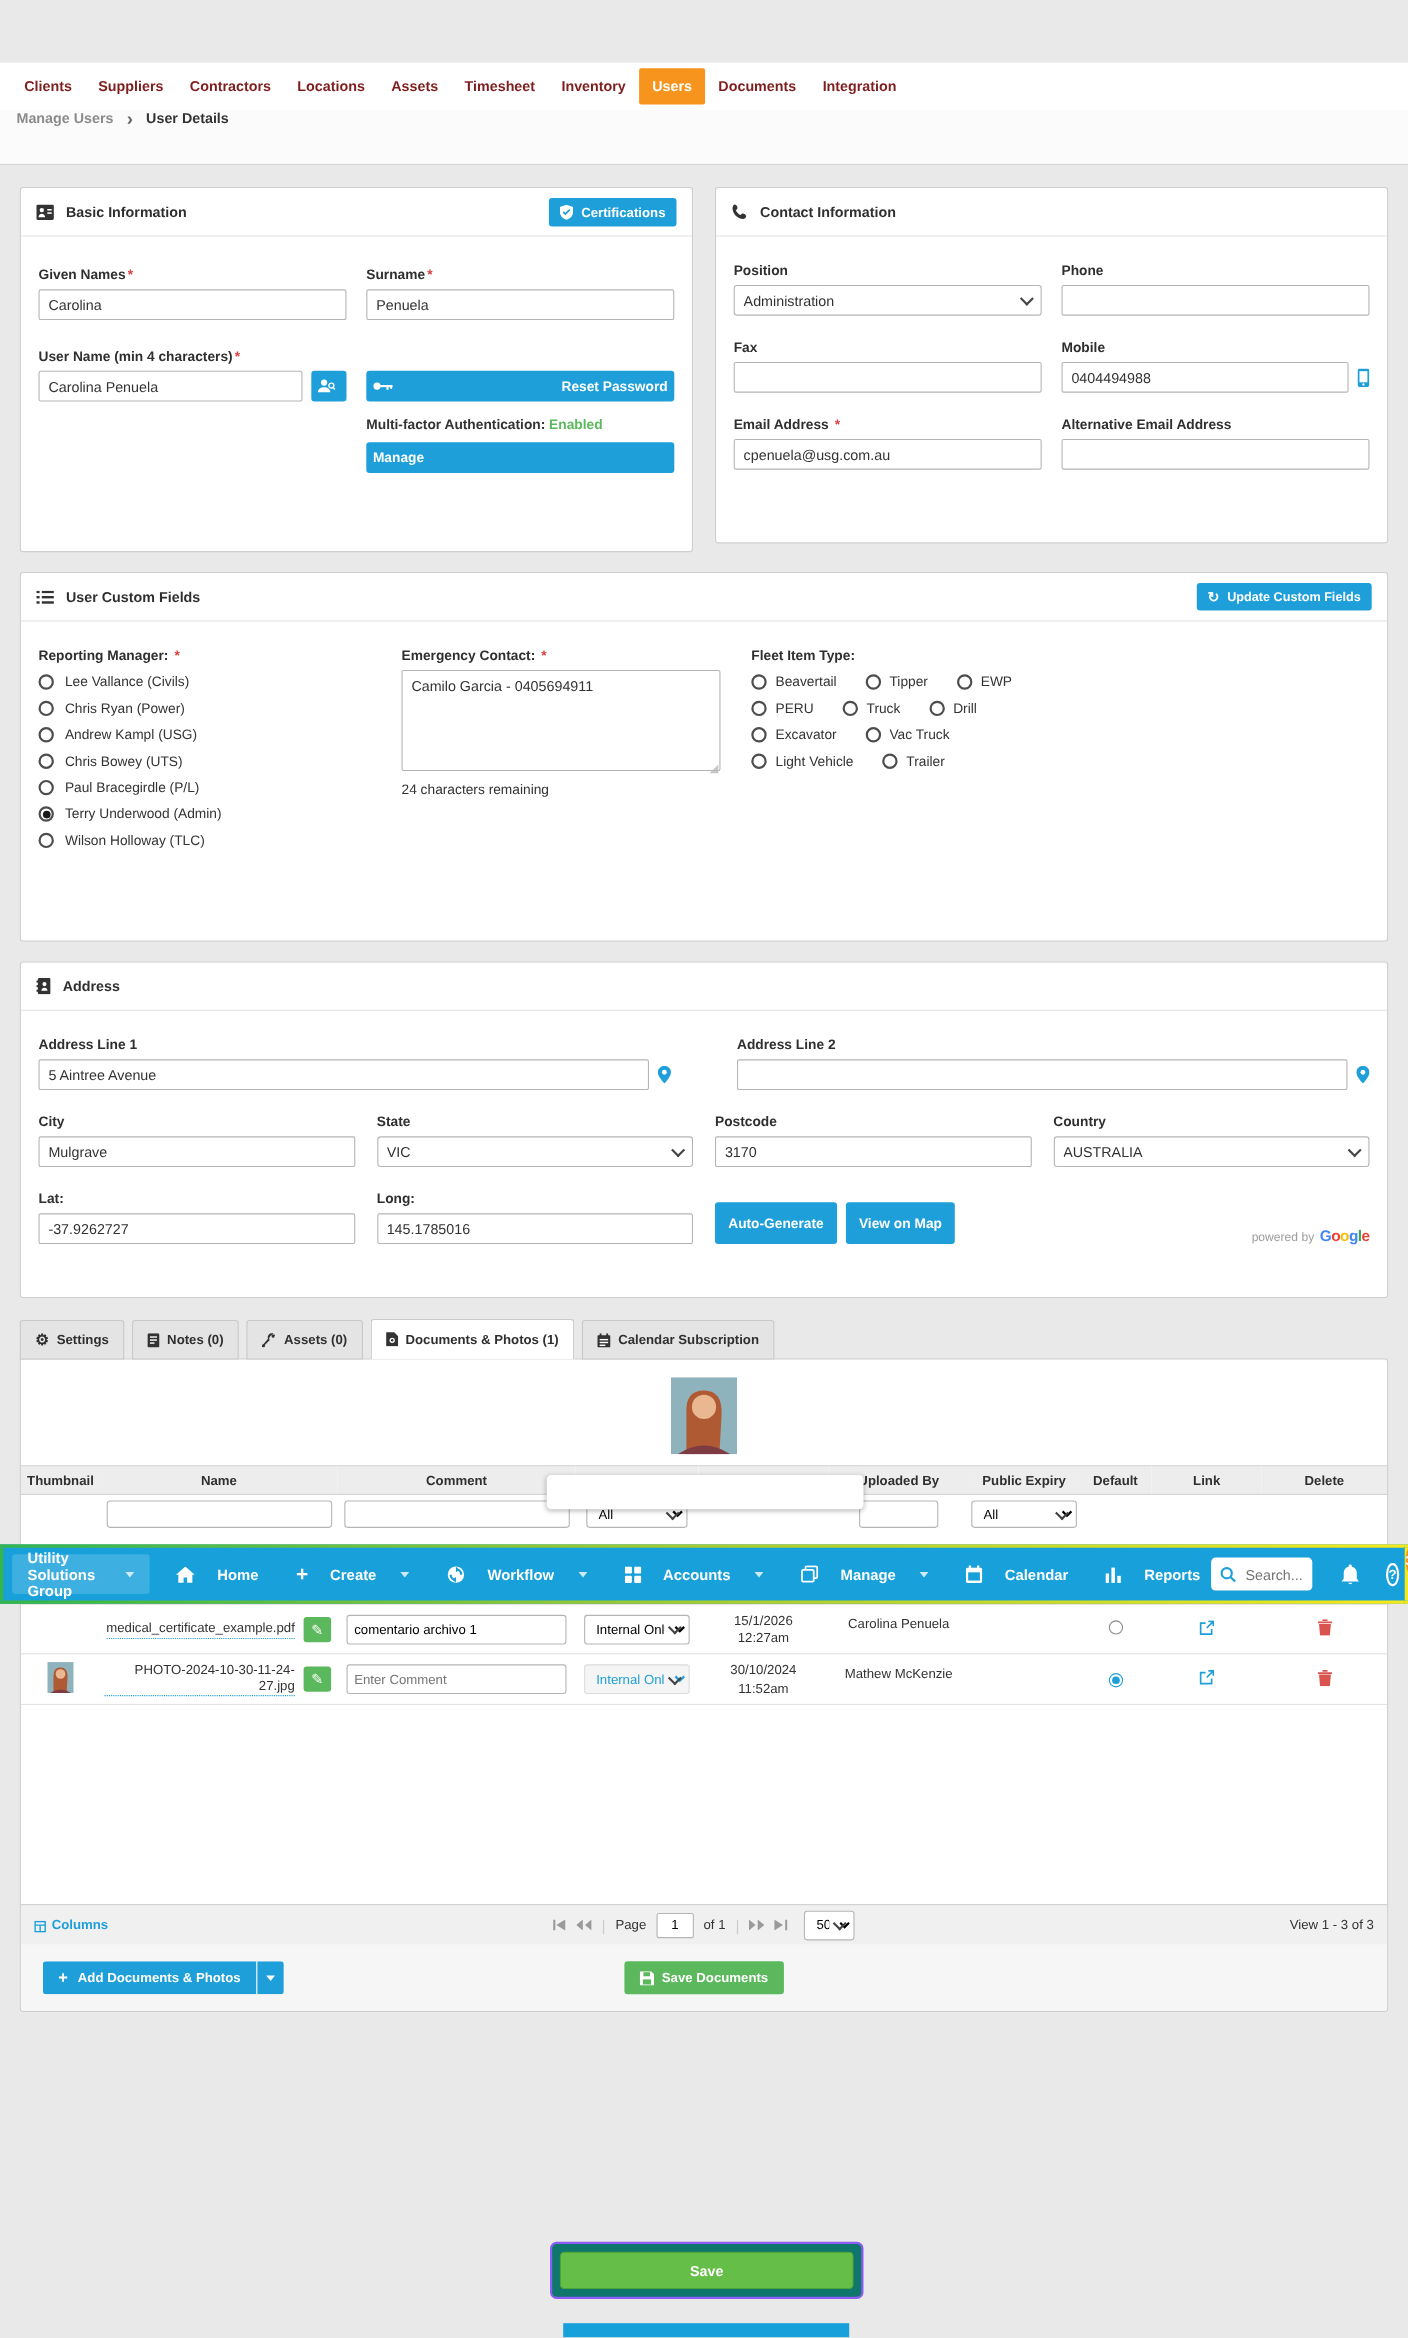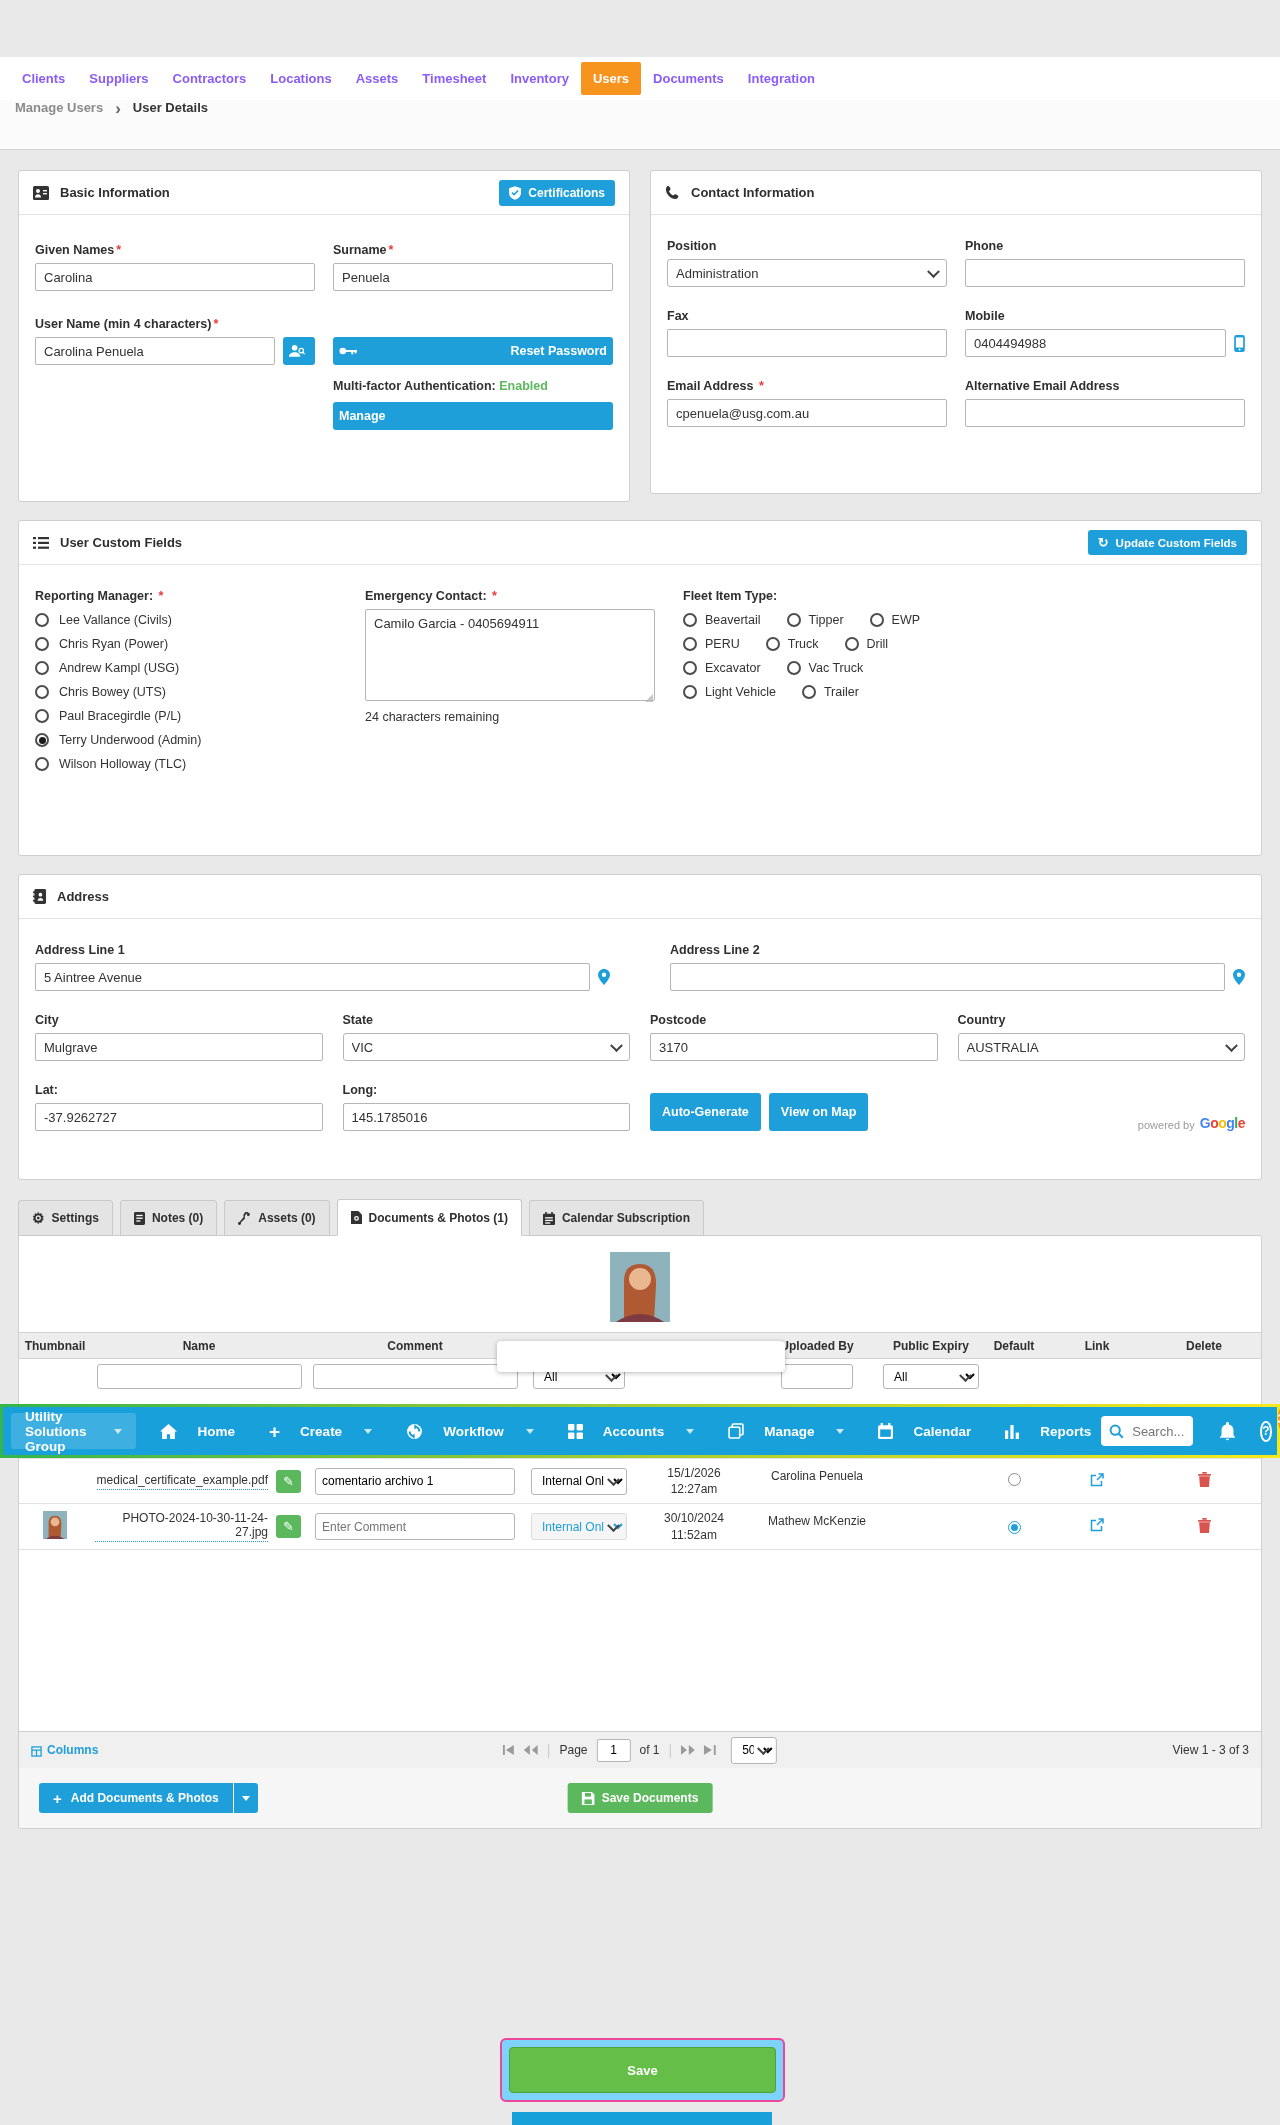--- a/index.html
+++ b/index.html
@@ -1,20 +1,20 @@
 <!DOCTYPE html>
 <html><head>
 <meta charset="utf-8">
 <style>
 *{box-sizing:border-box}
 html,body{margin:0;padding:0}
 body{width:1280px;height:2125px;position:relative;overflow:hidden;background:#e9e9e9;font-family:"Liberation Sans",sans-serif;color:#333}
 .topstrip{height:57px;background:#e9e9e9}
 .mainnav{height:43px;background:#fff;display:flex;align-items:center;padding:0 10px}
-.nav-item{font-size:13px;font-weight:bold;color:#8b5cf6;padding:9px 12px;border-radius:2px;cursor:pointer;white-space:nowrap}
+.nav-item{font-size:13px;font-weight:bold;color:#7f1d1d;padding:9px 12px;border-radius:2px;cursor:pointer;white-space:nowrap}
 .nav-item.active{background:#f7941e;color:#fff}
 .breadcrumb{height:50px;background:#fbfbfb;border-bottom:1px solid #d5d5d5;display:flex;align-items:flex-start;padding:0 15px;gap:12px}
 .bc-parent{color:#8b8b8b;font-size:13px;font-weight:bold}
 .bc-sep{color:#666;font-size:17px;font-weight:bold;line-height:1}
 .bc-current{font-size:13px;font-weight:bold;color:#333}
 .content{padding:20px 18px 0}
 .panel{background:#fff;border:1px solid #cfcfcf;border-radius:3px}
 .panel-header{height:44px;display:flex;align-items:center;padding:0 14px;border-bottom:1px solid #e4e4e4;gap:11px}
 .panel-title{font-size:13px;font-weight:bold;color:#2f2f2f}
 .row-top{display:flex;gap:20px;align-items:flex-start;margin-bottom:18px}
@@ -96,21 +96,21 @@
 .nb-item{display:flex;align-items:center;gap:20px;font-size:13.5px;font-weight:bold;padding:0 10px;margin-left:14px;white-space:nowrap;cursor:pointer}
 .nb-item .caret{color:#cdeaf8;margin-left:2px}
 .nb-search{background:#fff;border-radius:4px;height:30px;width:92px;display:flex;align-items:center;gap:6px;padding:0 8px;margin-left:auto;cursor:text}
 .nb-search input{border:none;outline:none;width:56px;font-size:13px;font-family:inherit;color:#555;background:transparent}
 .nb-bell{margin-left:26px;cursor:pointer;display:inline-flex}
 .nb-help{margin-left:24px;width:21px;height:21px;border:2px solid #fff;border-radius:50%;display:flex;align-items:center;justify-content:center;font-size:12px;font-weight:bold;cursor:pointer}
 .nb-badge{width:21px;height:21px;border-radius:50%;background:#f7941e;color:#fff;font-weight:bold;font-size:12px;display:flex;align-items:center;justify-content:center;align-self:flex-start;margin:1px 0 0 6px;position:relative;z-index:2}
 .nb-avatar{width:34px;height:34px;border-radius:3px;overflow:hidden;margin-left:-2px;cursor:pointer;flex:none}
 .nb-logo{width:38px;height:46px;background:#16233e;border-radius:4px;display:flex;align-items:center;justify-content:center;margin-left:8px;flex:none}
 .float-box{position:absolute;left:497px;top:1341px;width:288px;height:31px;background:#fff;border-radius:4px;box-shadow:0 1px 5px rgba(0,0,0,.28);z-index:40}
-.savebar{position:absolute;left:500px;top:2038px;width:285px;height:64px;background:#7dd3fc;border:2px solid #ec4899;border-radius:6px;padding:7px;z-index:60}
+.savebar{position:absolute;left:500px;top:2038px;width:285px;height:52px;background:#0f766e;border:2px solid #8b5cf6;border-radius:6px;padding:7px;z-index:60}
 .btn-save{width:100%;height:100%;background:#65be47;border:1px solid #4ea335;border-radius:4px;color:#fff;font-size:13px;font-weight:bold;font-family:inherit;cursor:pointer}
 .bluestrip{position:absolute;left:512px;top:2112px;width:260px;height:13px;background:#18a0db;z-index:59}
 .hdr-ic{flex:none;display:inline-flex}
 .tab .tic{display:inline-flex}
 svg{display:block}
 </style>
 </head>
 <body>
 
 <div class="topstrip"></div>

